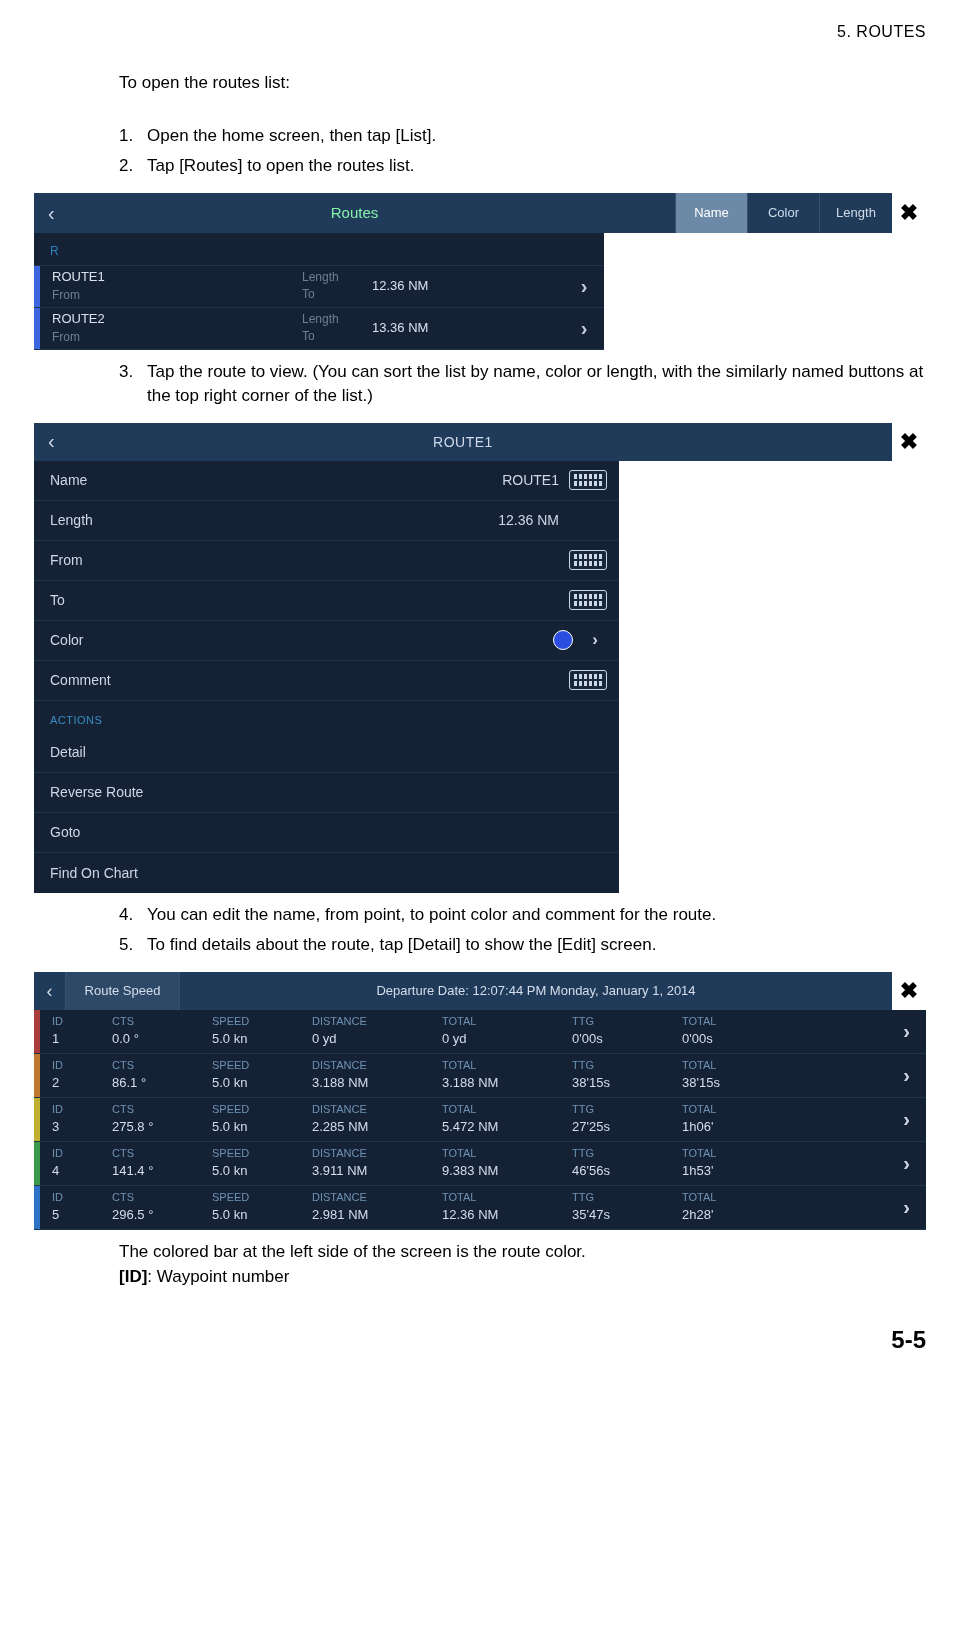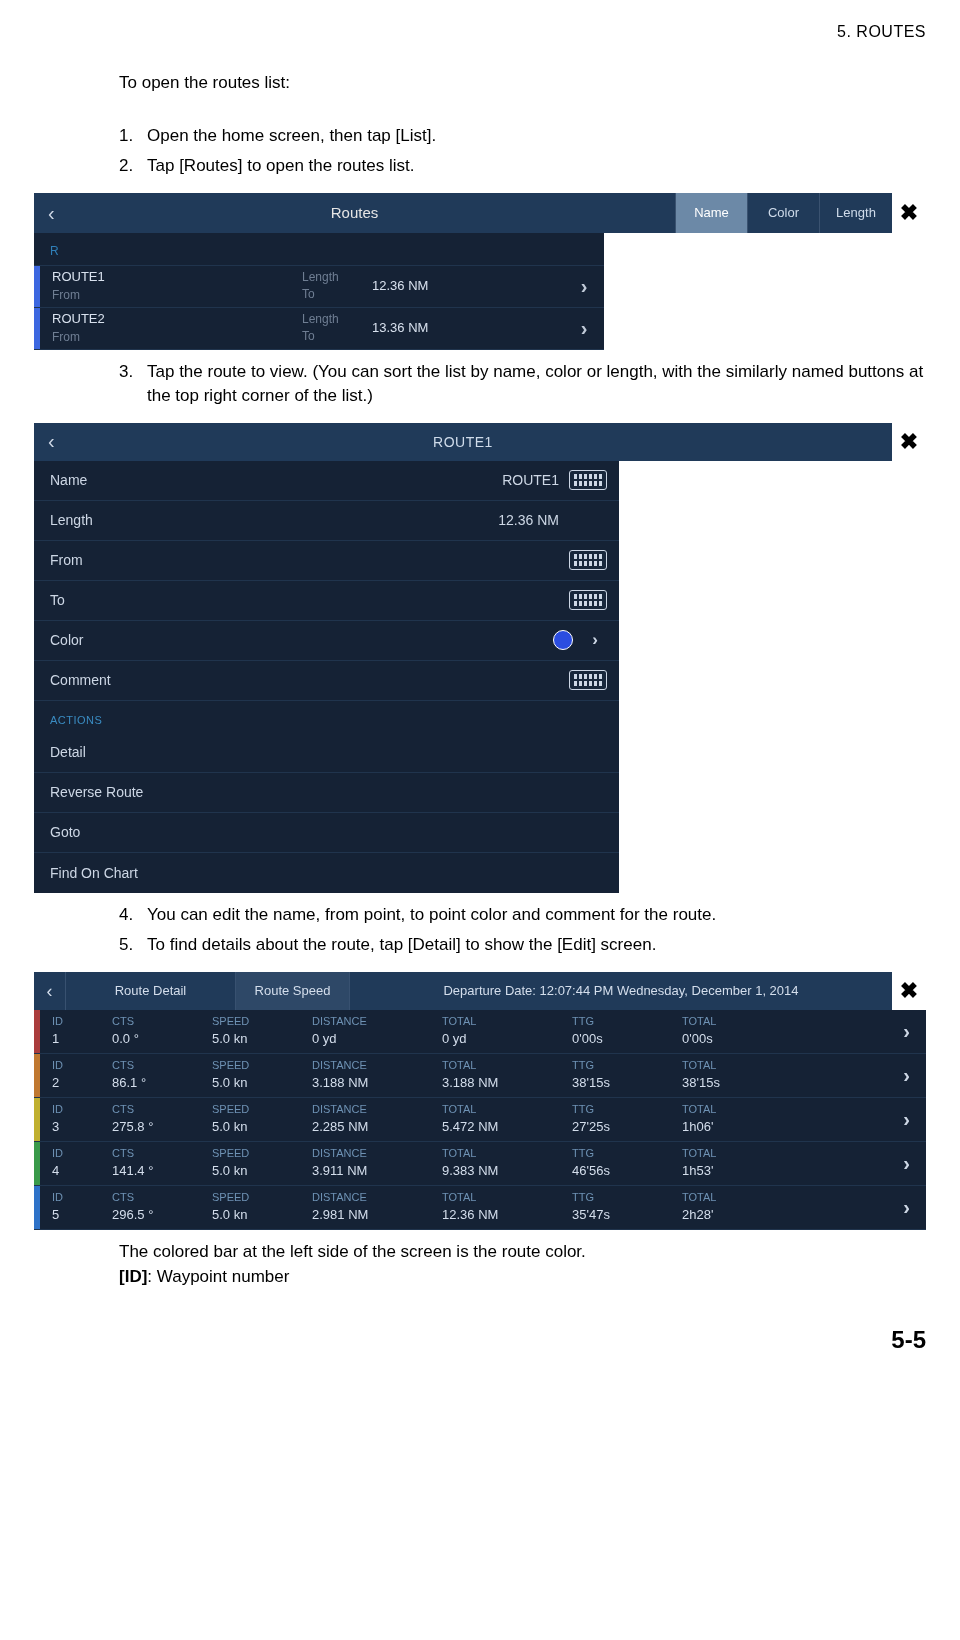--- a/index.html
+++ b/index.html
@@ -18,21 +18,21 @@
   ol.steps { list-style: none; margin-bottom: 14px; }
   ol.steps li { display: flex; margin-bottom: 6px; }
   ol.steps li .num { width: 28px; flex: 0 0 28px; text-align: left; }
   ol.steps li .txt { flex: 1; }
   .figure { margin: 6px 0 10px 0; }
   .page-num { text-align: right; font-size: 24px; font-weight: bold; margin-top: 34px; }
 
   
   .navy { background: #203a59; }
   .navy-list { background: #152235; }
-  .txt-white { color: #e5e5e5; }
+  .txt-white { color: #86efac; }
   .chev { color: #c0cad8; font-size: 20px; font-weight: bold; }
   .close-x { color: #000; font-weight: bold; font-size: 22px; width: 34px; text-align: center; }
 
   
   .fig1 { display: flex; flex-direction: column; width: 100%; }
   .fig1-top { display: flex; align-items: stretch; height: 40px; }
   .fig1-title { flex: 1; display: flex; align-items: center; justify-content: center; position: relative; }
   .fig1-back { position: absolute; left: 14px; color: #cfd8e6; font-size: 20px; }
   .fig1-sort { display: flex; }
   .sort-btn { width: 72px; display:flex; align-items:center; justify-content:center; font-size:13px; border-right:1px solid #3a5270; color:#cfdbea; }
@@ -234,23 +234,22 @@
       <li>
           <span class="num">5.</span>
           <span class="txt">To find details about the route, tap [Detail] to show the [Edit] screen.</span>
         </li>
     </ol>
   </div>
 
   <div class="figure fig3">
     <div class="fig3-top navy">
       <div class="fig3-cell fig3-back">‹</div>
-      <div class="fig3-cell fig3-title">Route Detail</div>
       <div class="fig3-cell fig3-spd">Route Speed</div>
-      <div class="fig3-cell fig3-dep" style="border-right:none;">Departure Date: 12:07:44 PM Wednesday, December 1, 2014</div>
+      <div class="fig3-cell fig3-dep" style="border-right:none;">Departure Date: 12:07:44 PM Monday, January 1, 2014</div>
       <div class="close-x" style="display:flex;align-items:center;justify-content:center;background:#fff;">✖</div>
     </div>
     <div class="fig3-body navy-list" id="fig3-rows">
         <div class="fig3-row">
           <div class="fig3-bar bar-red"></div>
           <div class="fig3-pad"></div>
           <div class="fig3-col cw1">
             <span class="hdr">ID</span>
             <span class="val">1</span>
           </div>

